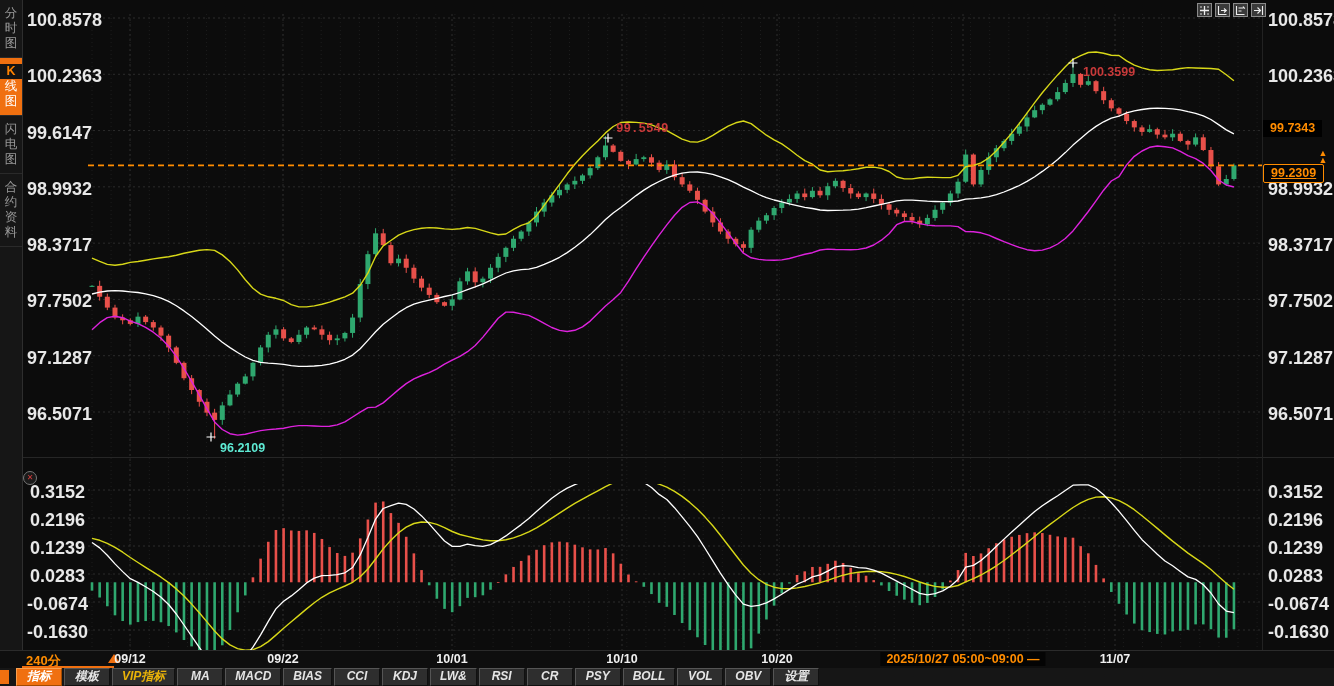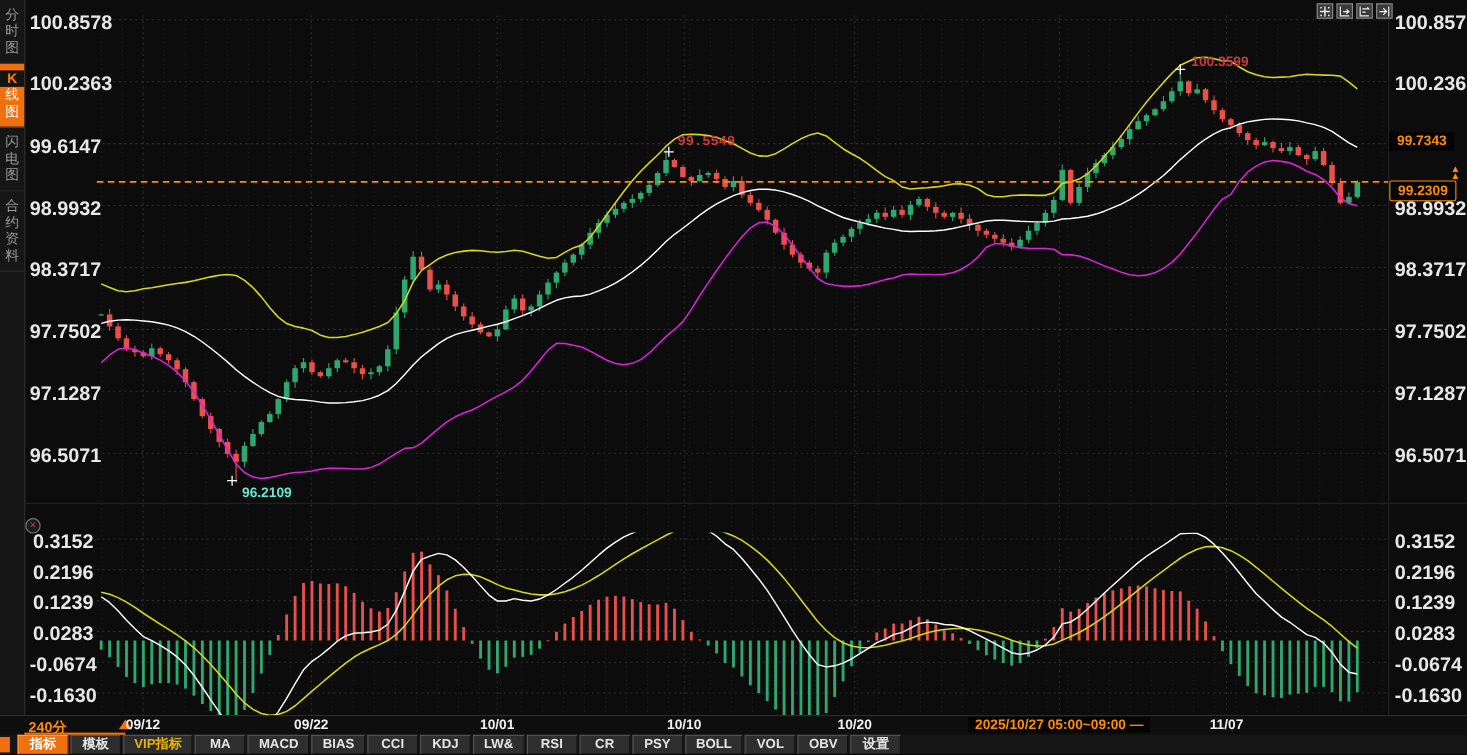--- a/index.html
+++ b/index.html
@@ -34,21 +34,21 @@
   .winicons{position:absolute;top:3px;right:68px;display:flex;gap:3px;z-index:7;}
   .wbtn{width:15px;height:14px;background:#3a3a3a;border:1px solid #8a8a8a;box-sizing:border-box;
         display:flex;align-items:center;justify-content:center;cursor:pointer;}
   .wbtn svg{display:block;}
 
   
   .axlbl{position:absolute;font-size:18px;font-weight:600;color:#e8e8e8;z-index:4;white-space:nowrap;}
   .axlbl.left{width:58px;text-align:right;}
   .tag{position:absolute;z-index:5;font-size:12.5px;font-weight:700;color:#ff8c00;white-space:nowrap;}
   .tag.plain{background:#000;padding:1px 7px 2px 7px;}
-  .tag.boxed{background:#050505;border:1px solid #ff8c00;border-radius:2px;padding:1px 7px 2px 7px;}
+  .tag.boxed{background:#050505;border:1px solid #ff8c00;border-radius:2px;padding:1px 7px 2px 7px;text-decoration:underline;}
   .tag-arrow{position:absolute;color:#ff8c00;font-size:9px;z-index:5;line-height:7px;text-align:center;}
   .anno{position:absolute;font-size:12.5px;font-weight:700;z-index:4;white-space:nowrap;}
 
   
   .macd-hdr{position:absolute;left:88px;top:464px;display:flex;gap:12px;font-size:13px;z-index:5;white-space:nowrap;}
   .macd-hdr .t1{color:#ededed;}
   .macd-hdr .t2{color:#d6d62a;}
   .macd-hdr .t3{color:#e23ae2;}
   .macd-collapse{position:absolute;left:23px;top:471px;width:12px;height:12px;border:1px solid #777;border-radius:50%;
       color:#d43c3c;font-size:8px;line-height:11px;text-align:center;z-index:6;background:#1a1a1a;cursor:pointer;}
@@ -56,21 +56,21 @@
   
   .xaxis-row{position:absolute;left:0;top:650px;width:1334px;height:18px;background:#0e0e0e;border-top:1px solid #2b2b2b;z-index:5;}
   .period-sel{position:absolute;left:26px;top:1px;color:#ff8c00;font-size:13px;font-weight:700;cursor:pointer;}
   .period-arrow{position:absolute;left:108px;top:3px;width:0;height:0;border-left:6px solid transparent;
       border-right:6px solid transparent;border-bottom:9px solid #f07010;cursor:pointer;}
   .datelbl{position:absolute;top:1px;transform:translateX(-50%);color:#f0f0f0;font-size:12.5px;font-weight:700;}
   .datelbl.hl{background:#040404;color:#ff8c00;padding:0 6px;}
 
   
   .toolbar{position:absolute;left:0;top:668px;width:1334px;height:18px;background:#161616;display:flex;
-           align-items:center;gap:2px;padding-left:16px;box-sizing:border-box;z-index:6;}
+           align-items:center;gap:2px;padding-left:16px;box-sizing:border-box;z-index:6;font-style:italic;}
   .tb-accent{position:absolute;left:0;top:2px;width:9px;height:14px;background:#f07010;}
   .tb-underline{position:absolute;left:22px;top:-2px;width:92px;height:2px;background:#f07010;}
   .tbtn{height:16px;line-height:15px;padding:0 9px;min-width:26px;text-align:center;font-size:12px;font-weight:700;
         color:#e5e5e5;background:#2e2e2e;border-top:1px solid #555;border-left:1px solid #555;
         border-right:1px solid #101010;border-bottom:1px solid #101010;cursor:pointer;white-space:nowrap;}
   .tbtn.active{background:#f07010;color:#fff;border-color:#f8a050 #a34b00 #a34b00 #f8a050;}
   .tbtn.vip{color:#eab308;}
 
   
   .watermark{position:absolute;right:2px;top:643px;font-size:36px;font-weight:500;color:#e9ebee;
@@ -754,15 +754,15 @@
     <div class="axlbl" style="left: 1268px; top: 565.994px;">0.0283</div>
     <div class="axlbl left" style="left: 27px; top: 594.012px;">-0.0674</div>
     <div class="axlbl" style="left: 1268px; top: 594.012px;">-0.0674</div>
     <div class="axlbl left" style="left: 27px; top: 622px;">-0.1630</div>
     <div class="axlbl" style="left: 1268px; top: 622px;">-0.1630</div>
     <div class="tag plain" style="left: 1263px; top: 120px;">99.7343</div>
     <div class="tag boxed" style="left: 1263px; top: 164px;">99.2309</div>
     <div class="tag-arrow" style="left: 1316px; top: 150px; width: 14px;">▲
 ▲</div>
     <div class="anno" style="left: 616px; top: 122px; color: rgb(201, 58, 58); font-family: Liberation Mono, monospace;">99.5549</div>
-    <div class="anno" style="left: 1083px; top: 49px; color: rgb(201, 58, 58);">100.3599</div>
+    <div class="anno" style="left: 1083px; top: 65px; color: rgb(201, 58, 58);">100.3599</div>
     <div class="anno" style="left: 220px; top: 441px; color: #5eead4;">96.2109</div>
   </div>
 
 </body></html>

